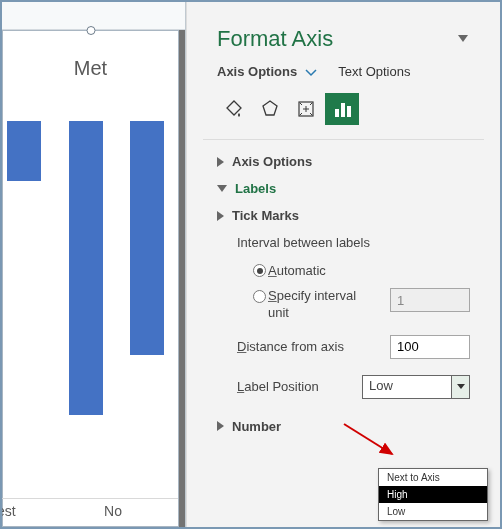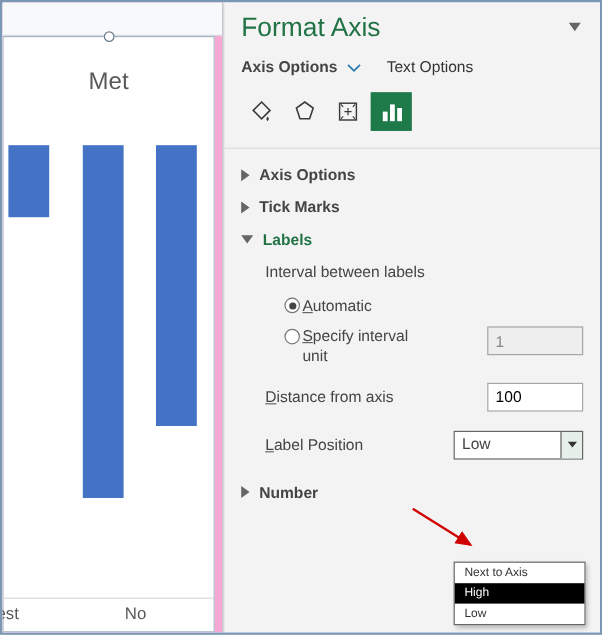--- a/index.html
+++ b/index.html
@@ -1,31 +1,31 @@
 <!DOCTYPE html>
 <html><head>
 <meta charset="utf-8">
 <style>
   *{box-sizing:border-box;margin:0;padding:0}
   body{font-family:"Segoe UI",Arial,sans-serif;font-size:13px;color:#333;background:#fff;width:502px;height:529px;overflow:hidden;border:2px solid #7a98b3;position:relative}
   .outer{display:flex;height:100%}
-  .chart{width:184px;border-right:1px solid #c0c9d0;position:relative;background:#f9a8d4}
+  .chart{width:184px;border-right:1px solid #c0c9d0;position:relative;background:#737373}
   .chart-top{height:28px;background:#f7f9fa;border-bottom:1px solid #d4dadf}
   .chart-area{position:absolute;top:28px;left:0;right:6px;bottom:0;background:#fff;border:1.5px solid #a9b6c2}
   .handle{width:9px;height:9px;border:1.5px solid #6f7e8c;background:#fff;border-radius:50%;position:absolute}
   .h-top{left:50%;top:-5px;transform:translateX(-50%)}
   .chart-title{text-align:center;font-size:20px;color:#595959;margin-top:26px;font-weight:400}
   .plot{position:absolute;left:0;right:0;bottom:28px;top:90px}
   .bars{position:absolute;left:-10px;right:0;bottom:0;height:100%;display:flex;align-items:flex-end}
   .bar-wrap{width:80px;display:flex;justify-content:center;height:100%}
   .bar{width:34px;background:#4472c4}
   .xticks{position:absolute;left:-10px;right:0;bottom:0;height:28px;display:flex;border-top:1px solid #d9d9d9}
   .xtick{width:80px;text-align:center;font-size:14px;color:#595959;padding-top:4px}
   .xtick:first-child{text-align:left;padding-left:4px}
-  .panel{flex:1;background:#f3f3f3;border-left:1px solid #dcdcdc;padding:0;display:flex;flex-direction:column}
+  .panel{flex:1;background:#f3f3f3;border-left:1px solid #dcdcdc;padding:16px;display:flex;flex-direction:column}
   .panel-hdr{padding:8px 14px 10px 14px;display:flex;align-items:center;justify-content:space-between}
   .panel-title{font-size:22px;font-weight:400;color:#217346}
   .panel-collapse{width:14px;height:8px;position:relative}
   .panel-collapse::before{content:"";position:absolute;left:2px;top:0;border-left:5px solid transparent;border-right:5px solid transparent;border-top:7px solid #666}
   .opt-tabs{padding:2px 14px 10px 14px;font-size:13px}
   .opt-tabs b{font-weight:600;color:#444}
   .opt-tabs .dd{display:inline-block;margin-left:4px;margin-right:18px;vertical-align:middle}
   .opt-tabs .dd svg{display:block}
   .icon-strip{display:flex;gap:2px;padding:4px 14px 14px 14px;align-items:center}
   .icon-btn{width:34px;height:32px;display:flex;align-items:center;justify-content:center;border:1px solid transparent}
@@ -126,26 +126,26 @@
       </div>
     </div>
     <div class="divider"></div>
 
     <div class="section">
       <div class="section-hdr">
         <span class="tri right"></span>
         <span class="section-name">Axis Options</span>
       </div>
       <div class="section-hdr">
+        <span class="tri down"></span>
+        <span class="section-name active">Labels</span>
+      </div>
+      <div class="section-hdr">
         <span class="tri right"></span>
         <span class="section-name">Tick Marks</span>
-      </div>
-      <div class="section-hdr">
-        <span class="tri down"></span>
-        <span class="section-name active">Labels</span>
       </div>
       <div class="sub">
         <div class="lbl">Interval between labels</div>
 
         <div class="radio-row">
           <span class="radio on"></span>
           <span><span><span class="underline">A</span>utomatic</span></span>
         </div>
 
         <div class="radio-row" style="align-items:flex-start">

